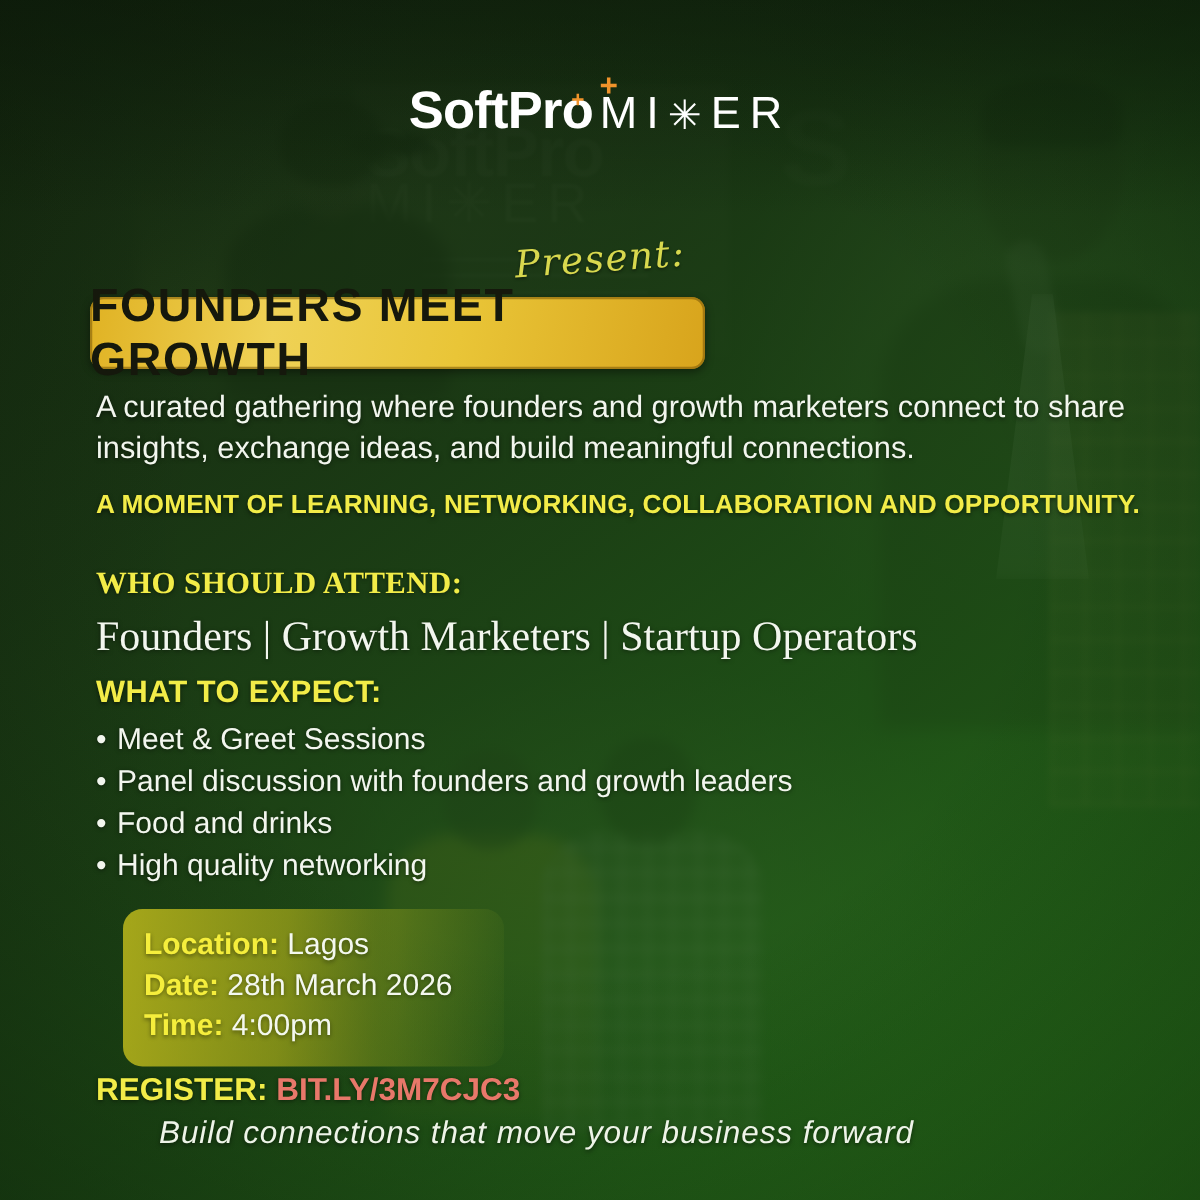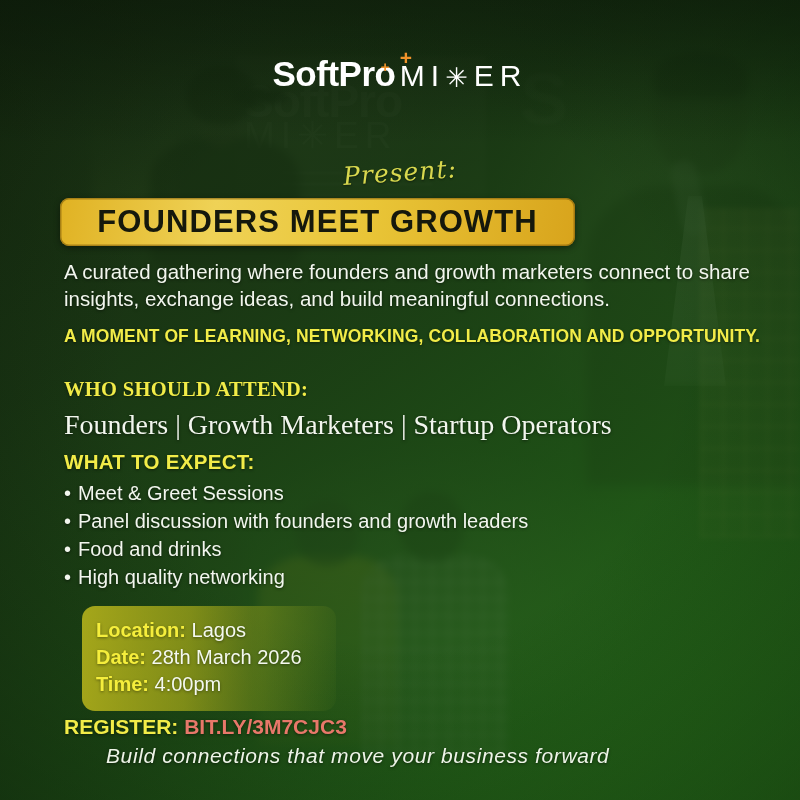--- a/index.html
+++ b/index.html
@@ -223,21 +223,21 @@
     font-family: "DejaVu Serif", serif;
     font-style: italic; font-size: 25px;
     color: #d8d84e;
     letter-spacing: 1px;
     transform: rotate(-4deg);
     text-shadow: 0 1px 2px rgba(0,0,0,0.45);
   }
 
   .title-banner {
     position: absolute; left: 60px; top: 198px;
-    width: 515px; height: 48px;
+    width: 410px; height: 48px;
     box-sizing: border-box;
     display: flex; align-items: center; justify-content: center;
     border-radius: 9px;
     background: linear-gradient(100deg, #e0b223 0%, #efd256 30%, #e9c537 60%, #d8a41c 100%);
     box-shadow: 0 2px 6px rgba(0,0,0,0.42), inset 0 0 0 1.5px rgba(120,86,8,0.55);
   }
   .title-text {
     font-size: 31px; font-weight: 700; color: #15180c;
     letter-spacing: 1.1px;
   }

